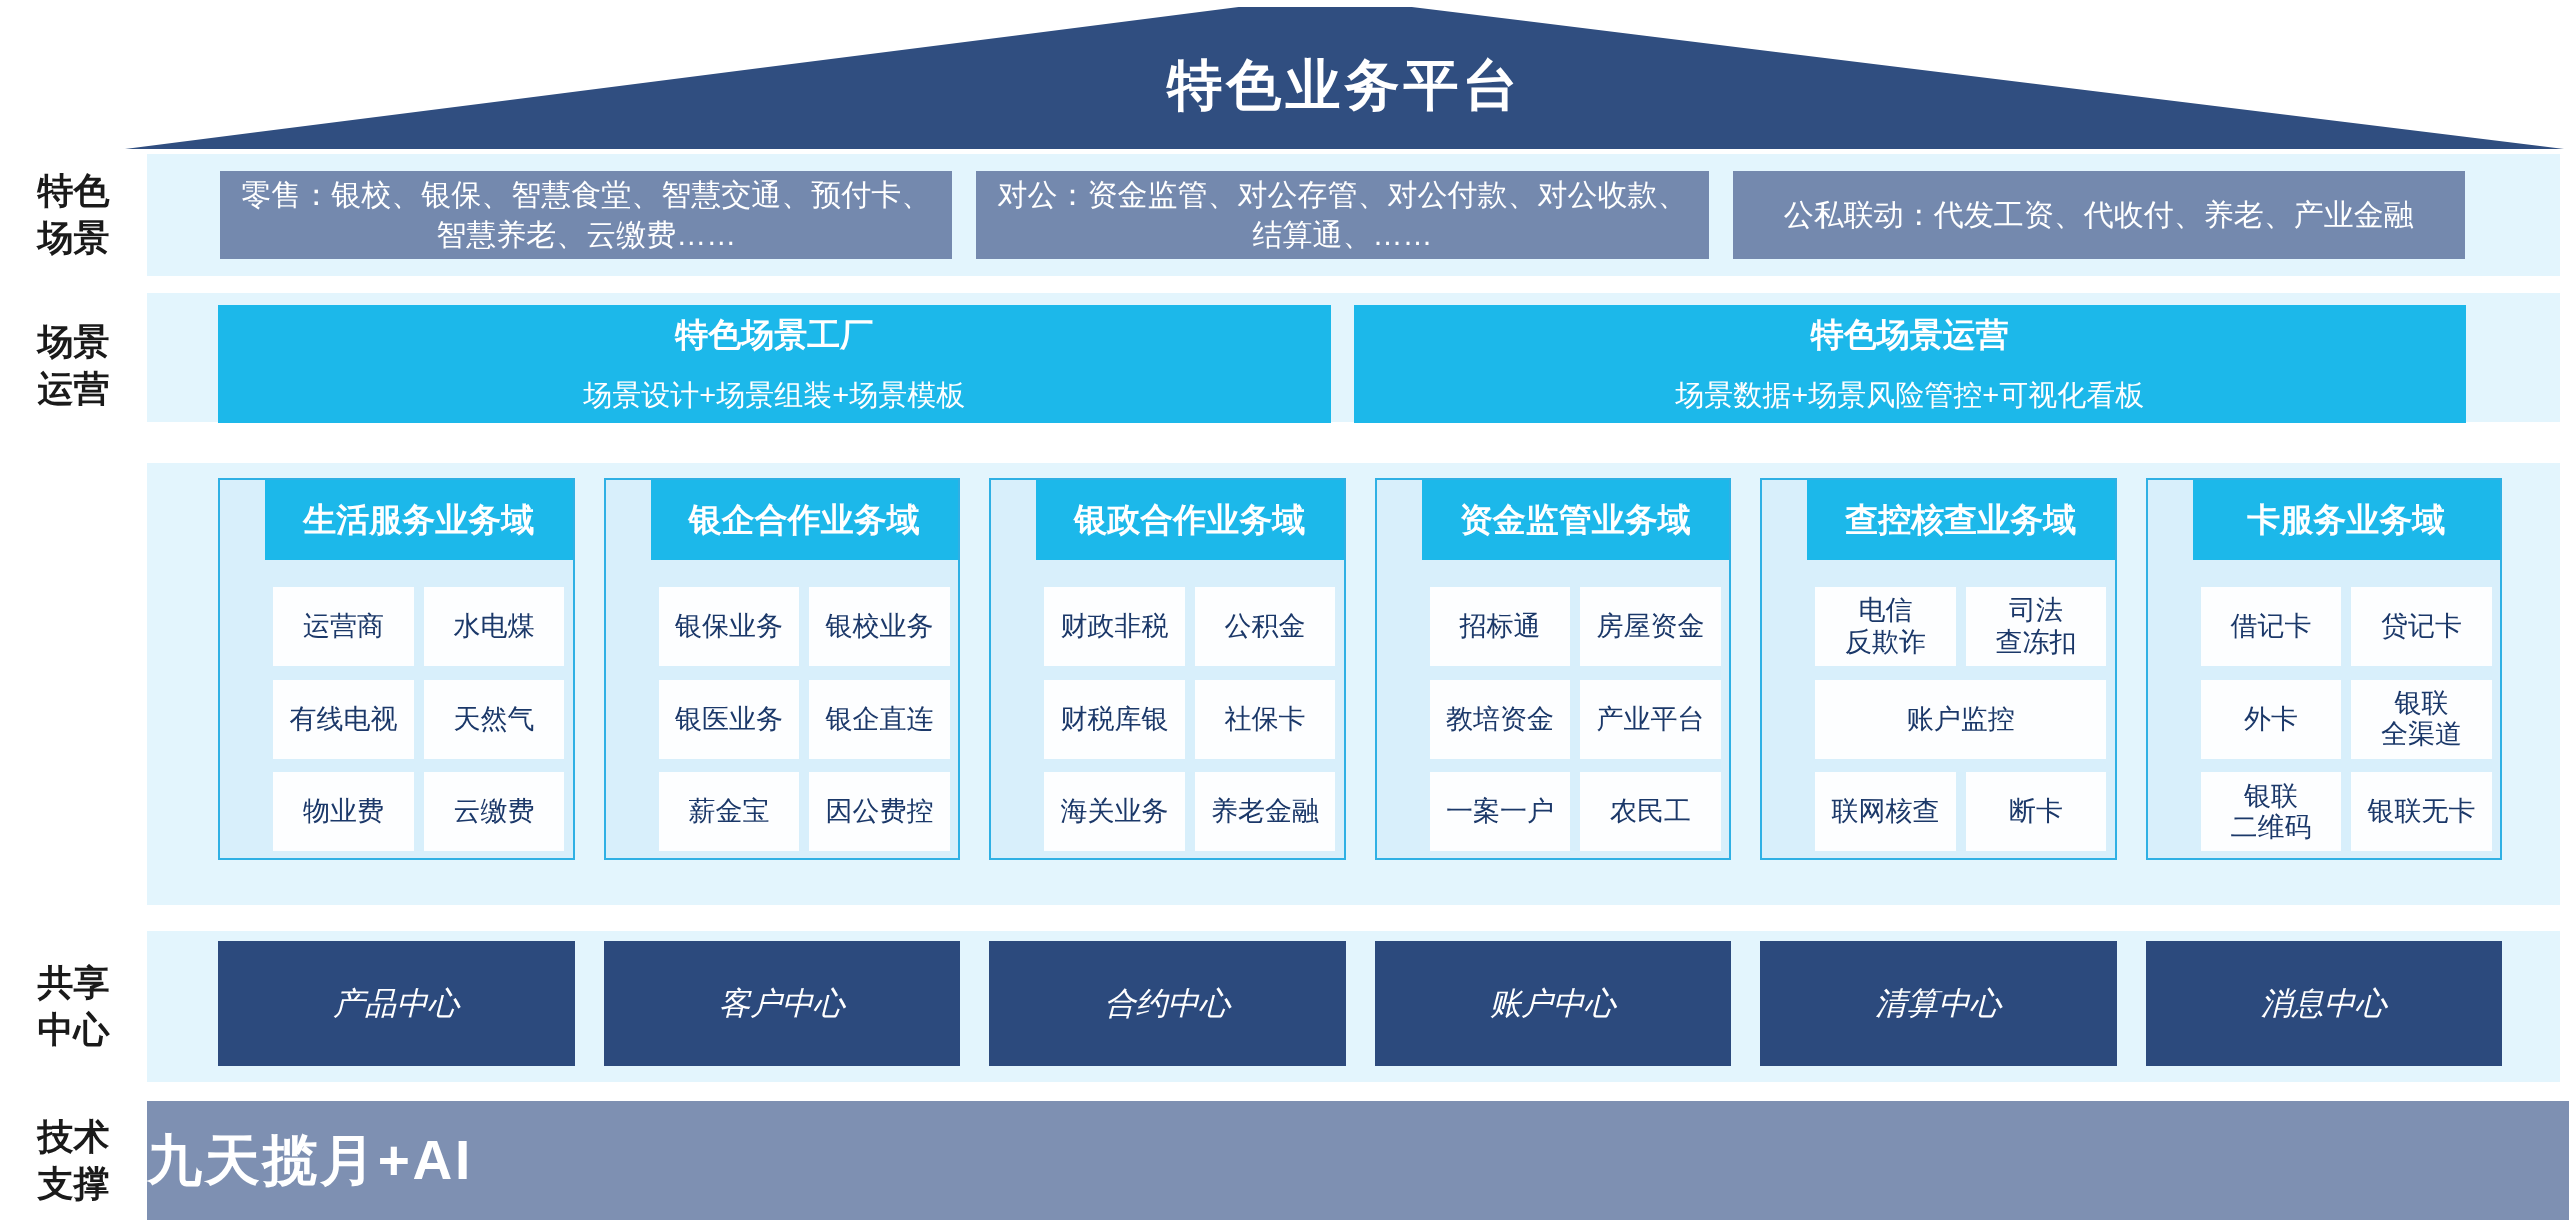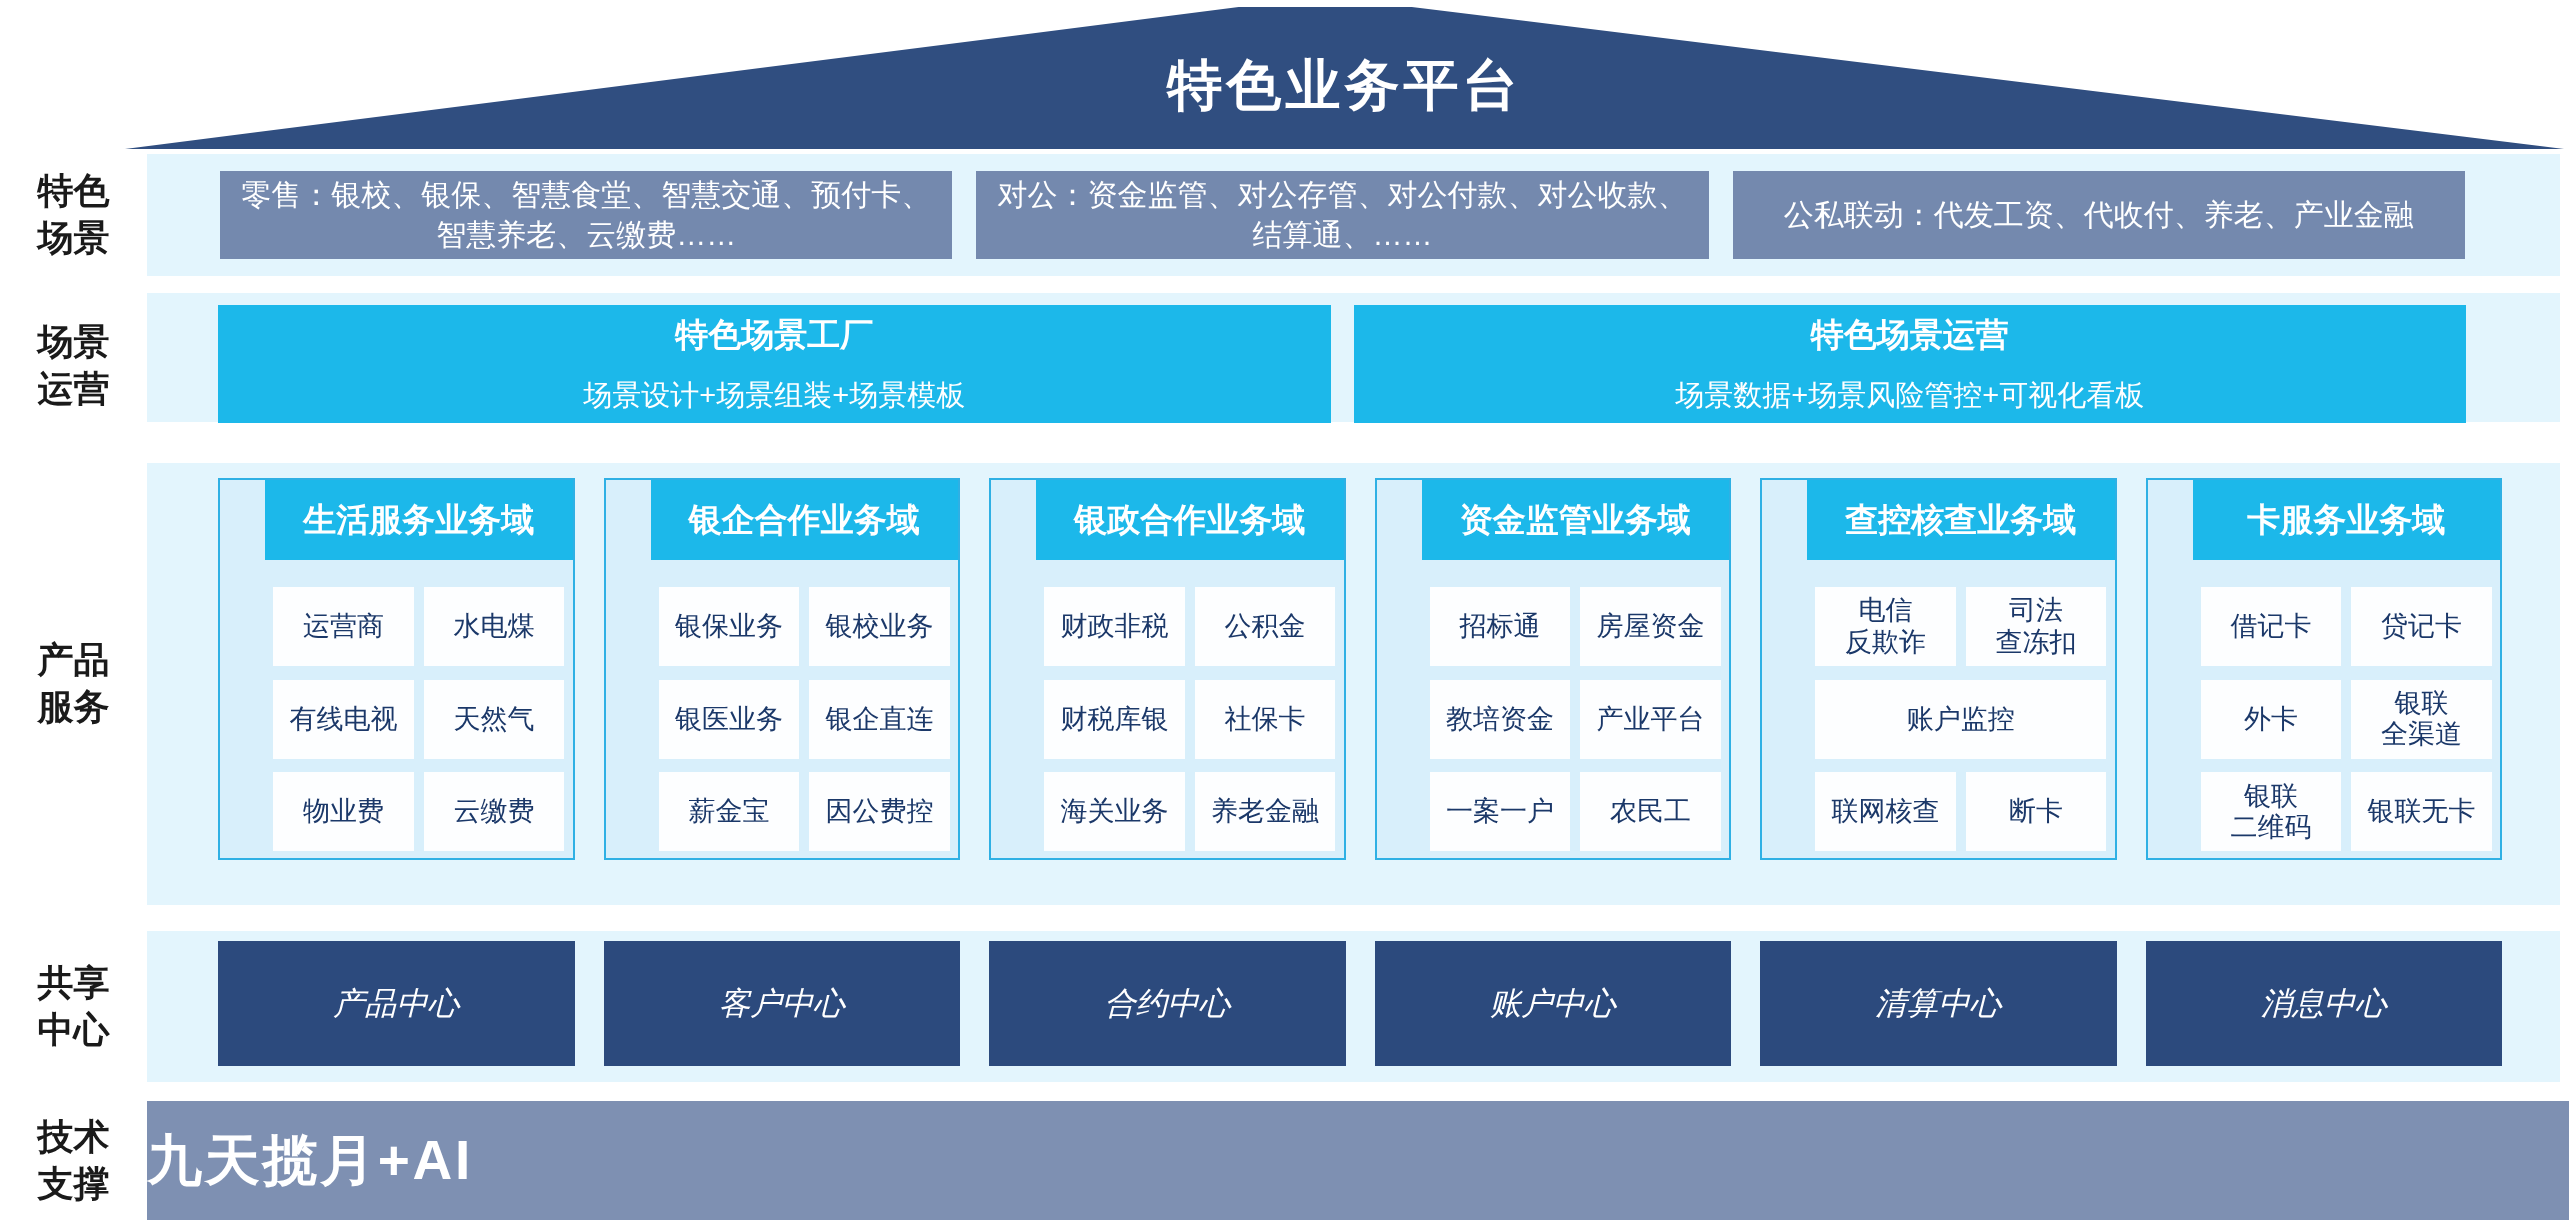--- a/index.html
+++ b/index.html
@@ -82,22 +82,20 @@
 <div class="canvas">
 
   <div class="roof">
     <div class="roof-title">特色业务平台</div>
   </div>
 
   <div class="side-label lbl-scenes">特色
 场景</div>
   <div class="side-label lbl-operations">场景
 运营</div>
-  <div class="side-label lbl-products">产品
-服务</div>
   <div class="side-label lbl-centers">共享
 中心</div>
   <div class="side-label lbl-tech">技术
 支撑</div>
 
   <div class="band band-scenes">
     <div class="scenes-row">
       <div class="scene-box">零售：银校、银保、智慧食堂、智慧交通、预付卡、智慧养老、云缴费……</div>
       <div class="scene-box">对公：资金监管、对公存管、对公付款、对公收款、结算通、……</div>
       <div class="scene-box">公私联动：代发工资、代收付、养老、产业金融</div>

